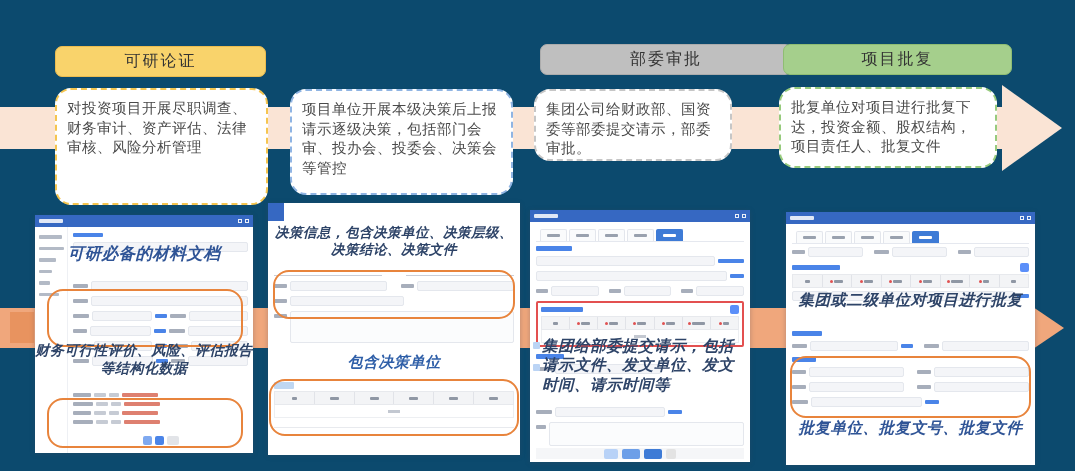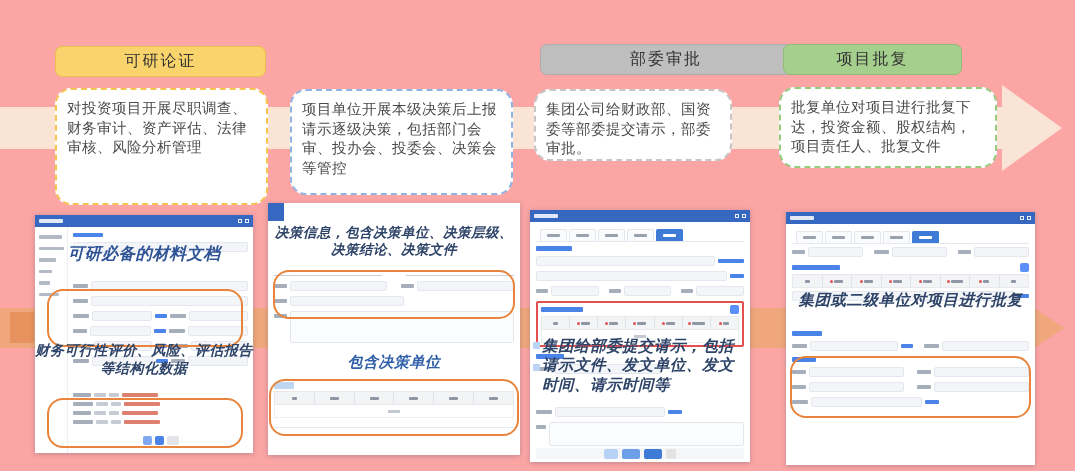--- a/index.html
+++ b/index.html
@@ -1,35 +1,35 @@
 <!DOCTYPE html>
 <html><head>
 <meta charset="utf-8">
 <style>
   *{margin:0;padding:0;box-sizing:border-box;}
   html,body{background:#fff;}
-  .canvas{position:relative;width:1075px;height:471px;background:#fca5a5;overflow:hidden;
+  .canvas{position:relative;width:1075px;height:471px;background:#0c4a6e;overflow:hidden;
           font-family:"Liberation Sans","DejaVu Sans",sans-serif;padding-left:13px;}
 
   
   .band{position:absolute;}
   .band-top{left:0;top:107px;width:1002px;height:42px;background:#FAE4D5;z-index:0;}
   .bh{position:absolute;width:0;height:0;z-index:0;}
   .bh-top{left:1002px;top:85px;border-top:43px solid transparent;border-bottom:43px solid transparent;border-left:60px solid #FAE4D5;}
   .band-bottom{left:0;top:308px;width:1002px;height:40px;background:#F0A77C;z-index:0;}
   .bh-bottom{left:1002px;top:286px;border-top:42px solid transparent;border-bottom:42px solid transparent;border-left:62px solid #F0A77C;}
   .band-accent{position:absolute;left:10px;top:312px;width:24px;height:31px;background:#E8935F;z-index:1;}
 
   
   .pill{position:absolute;height:31px;border-radius:7px;display:flex;align-items:center;justify-content:center;
         font-size:16px;color:#333;z-index:3;border:1px solid transparent;letter-spacing:2px;}
   .pill-1{left:55px;top:46px;width:211px;background:#F9D36B;border-color:#ECBC4F;}
   .pill-2{left:297px;top:43px;width:210px;background:#9DC3E6;border-color:#87B0D8;}
   .pill-3{left:540px;top:44px;width:252px;background:#BFBFBF;border-color:#ACACAC;}
-  .pill-4{left:783px;top:44px;width:179px;background:#A5CF8C;border-color:#8FBD73;}
+  .pill-4{left:783px;top:44px;width:229px;background:#A5CF8C;border-color:#8FBD73;}
 
   
   .desc{position:absolute;border:2px dashed;border-radius:16px;background:#fff;padding:9px 10px;
         font-size:14.5px;line-height:1.36;color:#4A4A4A;z-index:2;letter-spacing:.5px;}
   .desc-1{left:55px;top:88px;width:213px;height:117px;border-color:#F5C54F;}
   .desc-2{left:290px;top:89px;width:223px;height:106px;border-color:#8FB4E3;}
   .desc-3{left:534px;top:89px;width:198px;height:72px;border-color:#C6C6C6;}
   .desc-4{left:779px;top:87px;width:218px;height:81px;border-color:#97CB7D;}
 
   
@@ -513,16 +513,17 @@
           <i class="lb" style="width:14px"></i>
           <i class="in"></i>
         </div>
       <div class="r" style="width:62%">
           <i class="lb" style="width:16px"></i>
           <i class="in"></i>
           <i class="bl" style="width:14px"></i>
         </div>
     </div>
     <div class="co co-navy w4-c1">集团或二级单位对项目进行批复</div>
+    <div class="co co-blue w4-c2">批复单位、批复文号、批复文件</div>
     <div class="oval w4-o"></div>
   </div>
 
 </div>
 
 </body></html>

